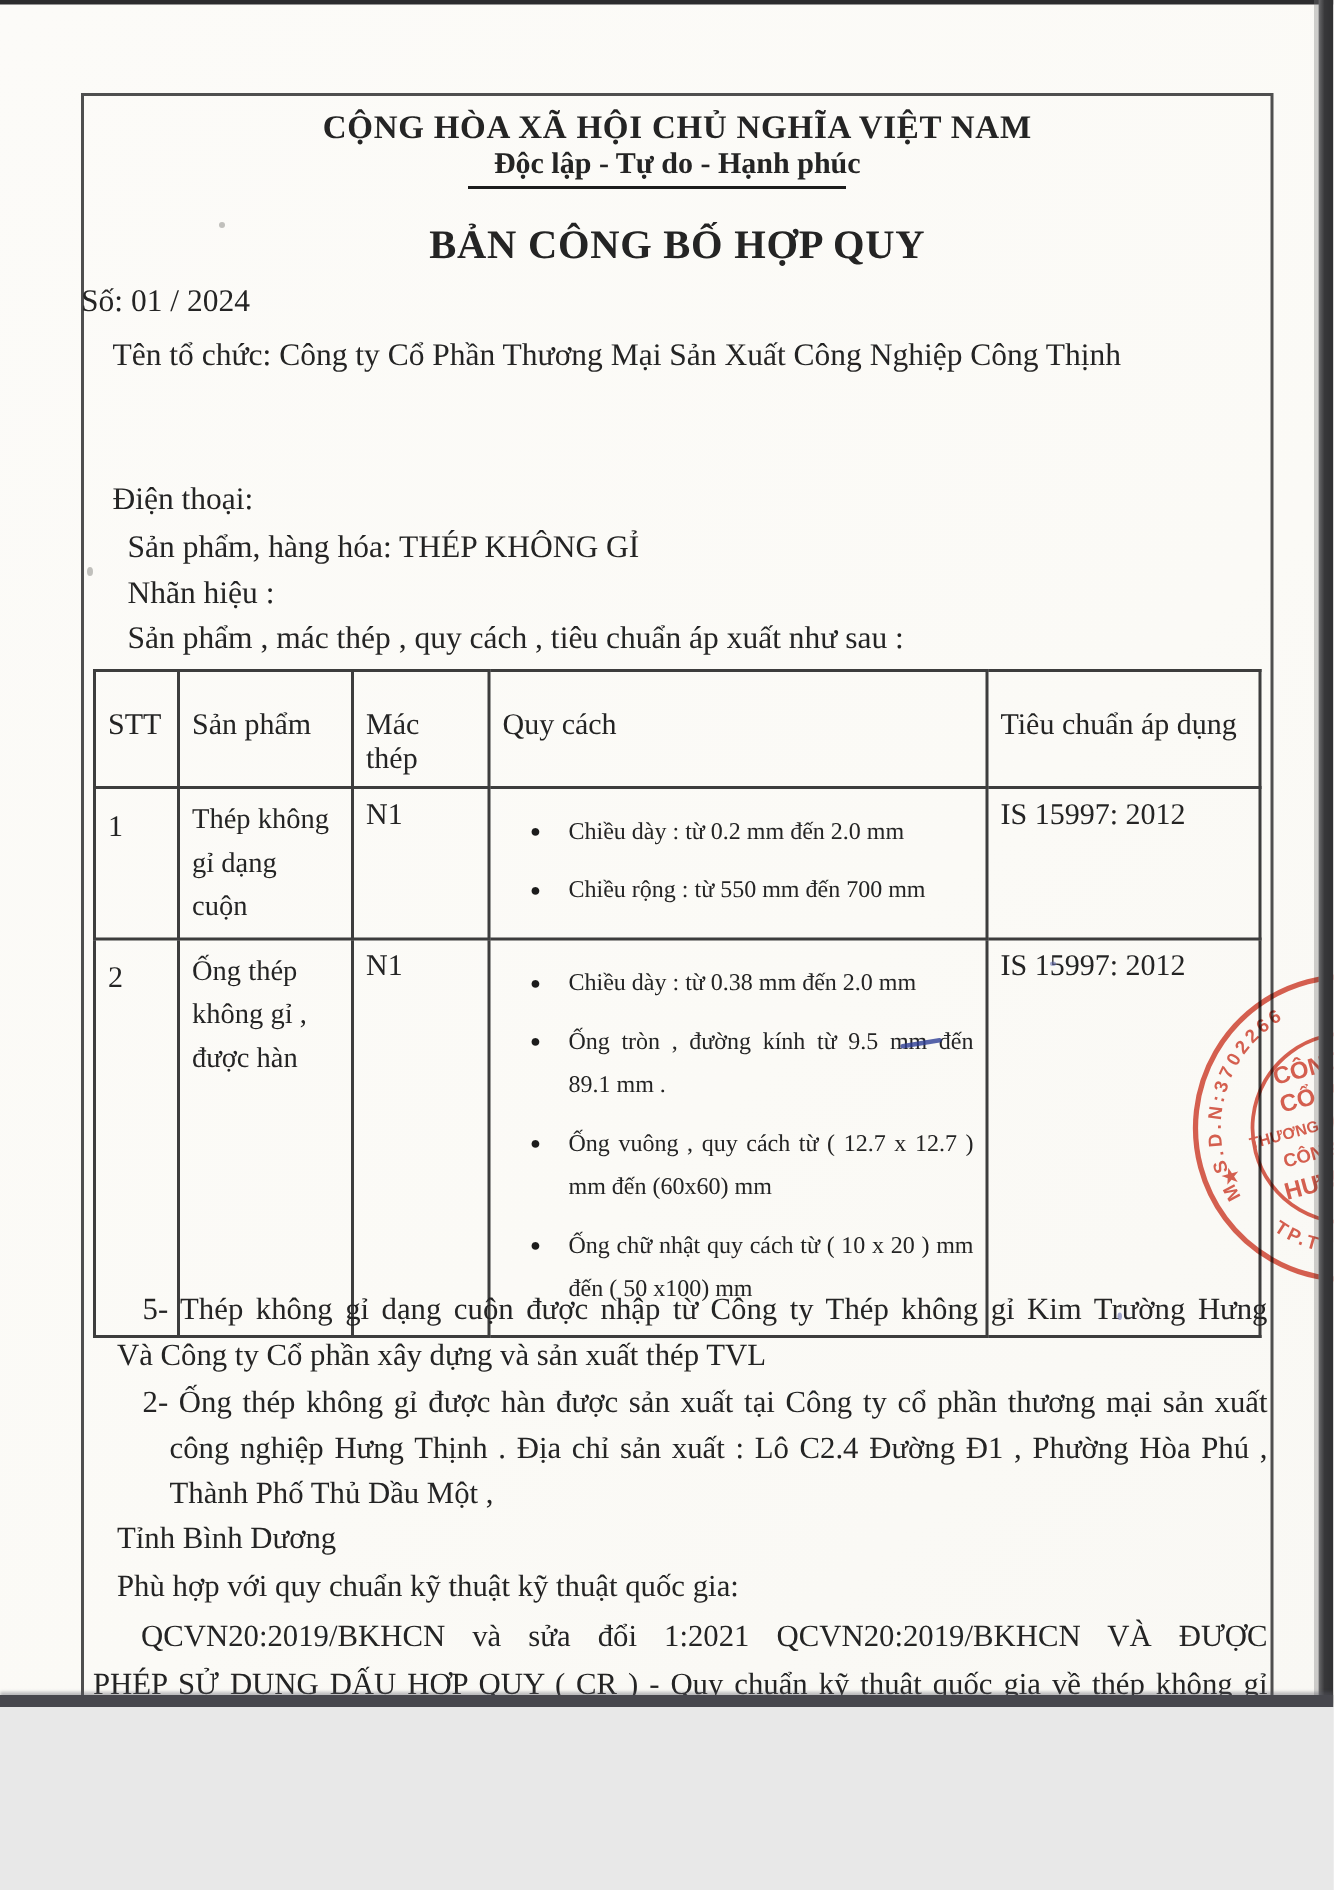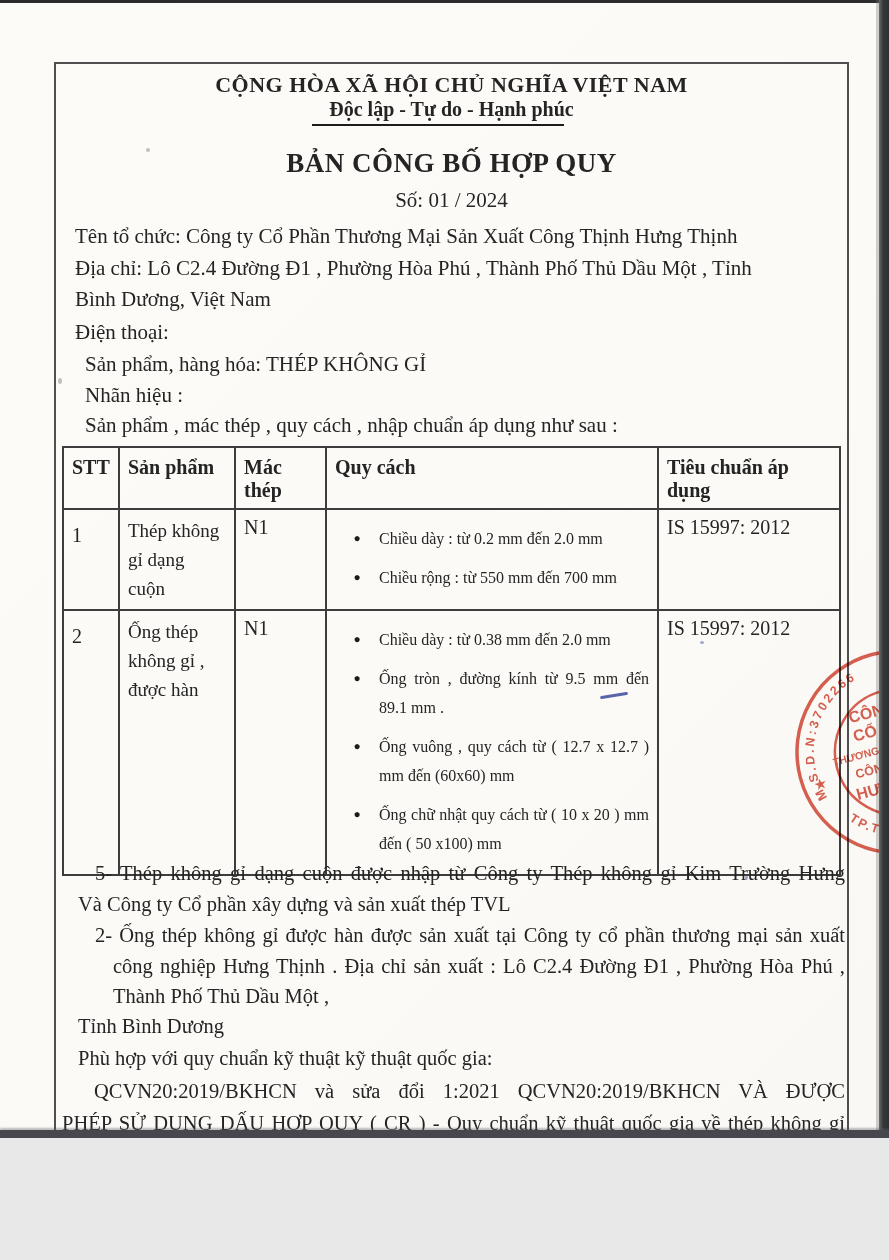--- a/index.html
+++ b/index.html
@@ -20,36 +20,36 @@
   .gray-speck{position:absolute;background:#9a9a94;border-radius:50%;opacity:.6;}
 
   
   .border-box{position:absolute;left:54px;top:62px;width:791px;height:1098px;border:2px solid #4f4f4f;}
 
   
   .motto1{position:absolute;left:54px;top:72px;width:795px;text-align:center;font-size:22px;font-weight:bold;letter-spacing:.5px;}
   .motto2{position:absolute;left:54px;top:98px;width:795px;text-align:center;font-size:20px;font-weight:bold;}
   .motto-underline{position:absolute;left:312px;top:124px;width:252px;height:2px;background:#1c1c1c;}
   .doc-title{position:absolute;left:54px;top:148px;width:795px;text-align:center;font-size:27px;font-weight:bold;letter-spacing:.5px;}
-  .doc-number{position:absolute;left:54px;top:188px;width:795px;text-align:center;font-size:21px;}
+  .doc-number{position:absolute;left:54px;top:188px;width:795px;font-size:21px;}
 
   
   .bodyline{position:absolute;font-size:21px;line-height:31px;}
   .l-org{left:75px;top:221px;width:740px;}
   .l-addr{left:75px;top:253px;width:712px;}
   .l-phone{left:75px;top:317px;}
   .l-product{left:85px;top:349px;}
   .l-product b{font-weight:normal;}
   .l-brand{left:85px;top:380px;}
   .l-intro{left:85px;top:410px;}
 
   
   table.spec{position:absolute;left:62px;top:446px;width:777px;border-collapse:collapse;table-layout:fixed;font-size:20px;}
   table.spec td,table.spec th{border:2px solid #3d3d3d;vertical-align:top;padding:6px 8px;font-weight:normal;text-align:left;}
-  table.spec th{height:28px;font-size:20px;padding-top:8px;font-weight:bold;}
+  table.spec th{height:28px;font-size:20px;padding-top:24px;}
   th.c-stt,td.c-stt{text-align:center;}
   td.c-grade{text-align:center;padding-top:14px;}
   td.c-product{text-align:justify;padding:12px 6px 6px 10px;font-size:19px;line-height:29px;}
   td.c-std{padding-top:12px;}
   td.c-spec{padding:6px 10px 6px 0;}
   ul.bullets{margin:0;padding:0;list-style:none;}
   ul.bullets li{display:flex;margin:8px 0 10px 0;}
   ul.bullets .dot{flex:0 0 44px;text-align:center;font-size:12px;line-height:29px;color:#1c1c1c;}
   ul.bullets .dot::before{content:"●";}
   ul.bullets .btxt{flex:1;text-align:justify;line-height:29px;font-size:16px;}
@@ -82,26 +82,25 @@
 
   <div class="border-box"></div>
 
   <div class="motto1">CỘNG HÒA XÃ HỘI CHỦ NGHĨA VIỆT NAM</div>
   <div class="motto2">Độc lập - Tự do - Hạnh phúc</div>
   <div class="motto-underline"></div>
 
   <div class="doc-title">BẢN CÔNG BỐ HỢP QUY</div>
   <div class="doc-number">Số: 01 / 2024</div>
 
-  <div class="bodyline l-org">Tên tổ chức: Công ty Cổ Phần Thương Mại Sản Xuất Công Thịnh Hưng Thịnh</div>
-  <div class="bodyline l-addr">Địa chỉ: Lô C2.4 Đường Đ1 , Phường Hòa Phú , Thành Phố Thủ Dầu Một , Tỉnh Bình Dương, Việt Nam</div>
+  <div class="bodyline l-org">Tên tổ chức: Công ty Cổ Phần Thương Mại Sản Xuất Công Nghiệp Công Thịnh</div>
   <div class="bodyline l-phone">Điện thoại:</div>
   <div class="bodyline l-product"><span>Sản phẩm, hàng hóa: </span><b>THÉP KHÔNG GỈ</b></div>
   <div class="bodyline l-brand">Nhãn hiệu :</div>
-  <div class="bodyline l-intro">Sản phẩm , mác thép , quy cách , nhập chuẩn áp dụng như sau :</div>
+  <div class="bodyline l-intro">Sản phẩm , mác thép , quy cách , tiêu chuẩn áp xuất như sau :</div>
 
   <table class="spec">
     <colgroup>
       <col style="width:56px">
         <col style="width:116px">
         <col style="width:91px">
         <col style="width:332px">
         <col style="width:182px">
     </colgroup>
     <tbody>

